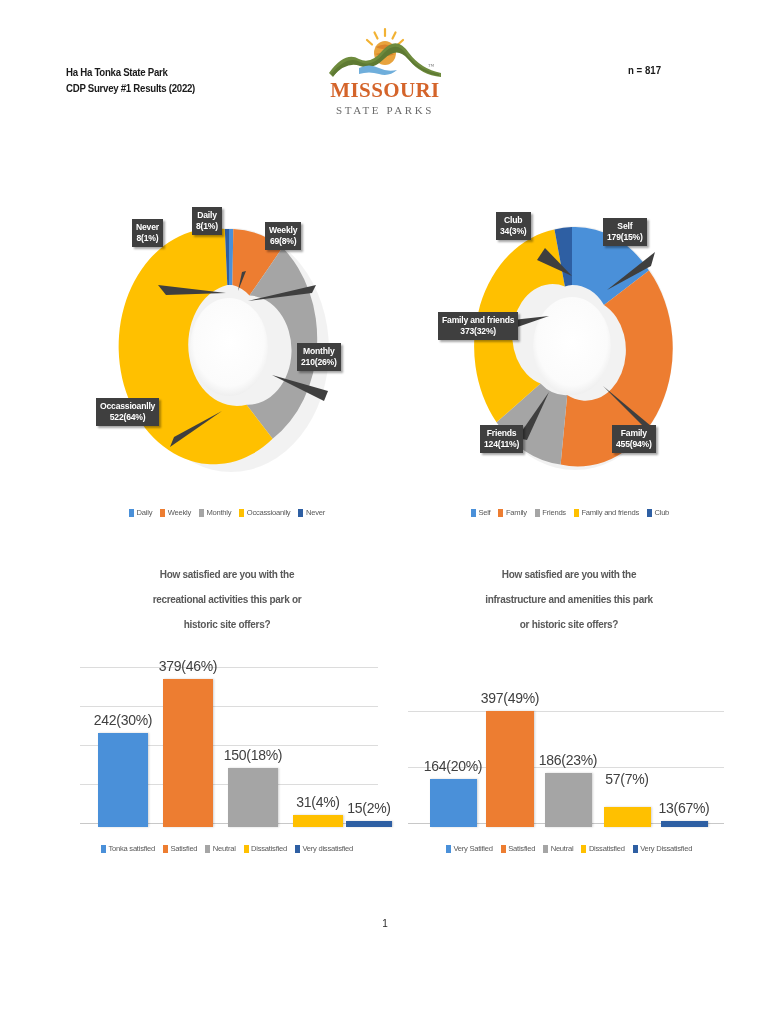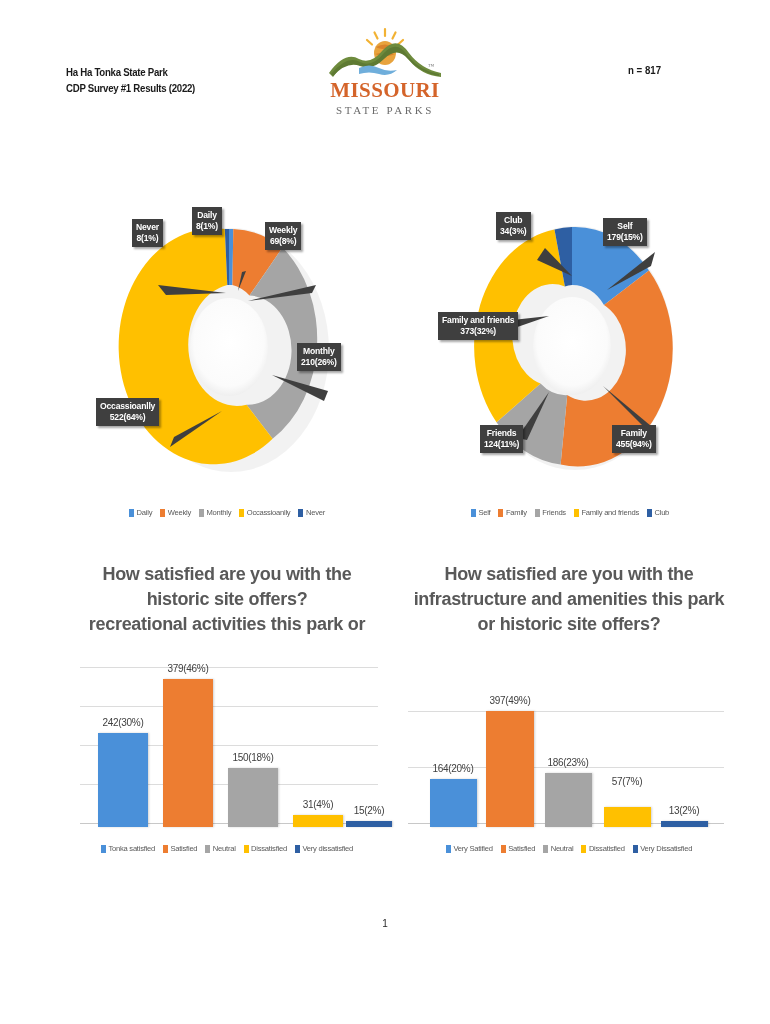--- a/index.html
+++ b/index.html
@@ -30,21 +30,21 @@
   .logo svg{display:block;}
 
   
   .panel{position:absolute;}
   .chart-title{
     text-align:center;color:#595959;font-weight:bold;
     letter-spacing:-0.3px;
   }
   .t1{font-size:15px;line-height:22px;}
   .t2{font-size:15.5px;line-height:26px;}
-  .t3{font-size:18px;line-height:25px;}
+  .t3{font-size:10px;line-height:25px;}
 
   
   .donut-wrap{position:relative;}
   .donut-wrap svg{display:block;}
 
   
   .callout{
     position:absolute;background:#3f3f3f;color:#ffffff;
     font-size:8.6px;font-weight:bold;line-height:11px;
     text-align:center;padding:3px 4px;white-space:nowrap;
@@ -64,21 +64,21 @@
   .lg-tx{font-size:7.6px;color:#595959;letter-spacing:-0.25px;}
 
   
   .barchart{position:relative;}
   .grid-line{position:absolute;left:0;height:1px;background:#dcdcdc;}
   .bar-col{position:absolute;bottom:0;}
   .bar{position:absolute;bottom:0;width:100%;
        box-shadow:1px 0 2px rgba(0,0,0,0.18);}
   .bar-lab{
     position:absolute;width:90px;text-align:center;
-    font-size:10px;color:#404040;white-space:nowrap;letter-spacing:-0.3px;
+    font-size:14px;color:#404040;white-space:nowrap;letter-spacing:-0.3px;
   }
   .axis{position:absolute;left:0;height:1px;background:#d0d0d0;}
 
   .pagenum{
     position:absolute;left:0;top:918px;width:770px;text-align:center;
     font-size:10px;color:#262626;
   }
 </style>
 </head>
 <body>
@@ -283,22 +283,22 @@
         <span class="lg-sw" style="background:#2E5FA3;"></span>
         <span class="lg-tx">Club</span>
       </div>
     </div>
   </div>
 
   <div class="panel" style="left:62px;top:562px;width:330px;height:310px;">
 
     <div class="chart-title t3" style="width:330px;">
       <div>How satisfied are you with the</div>
+      <div>recreational activities this park or</div>
       <div>historic site offers?</div>
-      <div>recreational activities this park or</div>
     </div>
 
     <div class="barchart" style="position:absolute;left:18px;top:105px;width:298px;height:160px;">
 
       <div class="grid-line" style="top:0px;width:298px;"></div>
       <div class="grid-line" style="top:39px;width:298px;"></div>
       <div class="grid-line" style="top:78px;width:298px;"></div>
       <div class="grid-line" style="top:117px;width:298px;"></div>
       <div class="axis" style="top:156px;width:298px;background:#c8c8c8;"></div>
 
@@ -372,21 +372,21 @@
       <div class="bar-col" style="left:137px;width:47px;height:156px;">
         <div class="bar" style="height:54px;background:#A5A5A5;"></div>
         <div class="bar-lab" style="left:-22px;bottom:59px;">186(23%)</div>
       </div>
       <div class="bar-col" style="left:196px;width:47px;height:156px;">
         <div class="bar" style="height:20px;background:#FFC000;"></div>
         <div class="bar-lab" style="left:-22px;bottom:40px;">57(7%)</div>
       </div>
       <div class="bar-col" style="left:253px;width:47px;height:156px;">
         <div class="bar" style="height:6px;background:#2E5FA3;"></div>
-        <div class="bar-lab" style="left:-22px;bottom:11px;">13(2%)</div>
+        <div class="bar-lab" style="left:-22px;bottom:11px;">13(67%)</div>
       </div>
     </div>
 
     <div class="legend" style="position:absolute;left:0;top:282px;width:342px;">
       <div class="lg-item">
         <span class="lg-sw" style="background:#4A90D9;"></span>
         <span class="lg-tx">Very Satified</span>
       </div>
       <div class="lg-item">
         <span class="lg-sw" style="background:#ED7D31;"></span>

